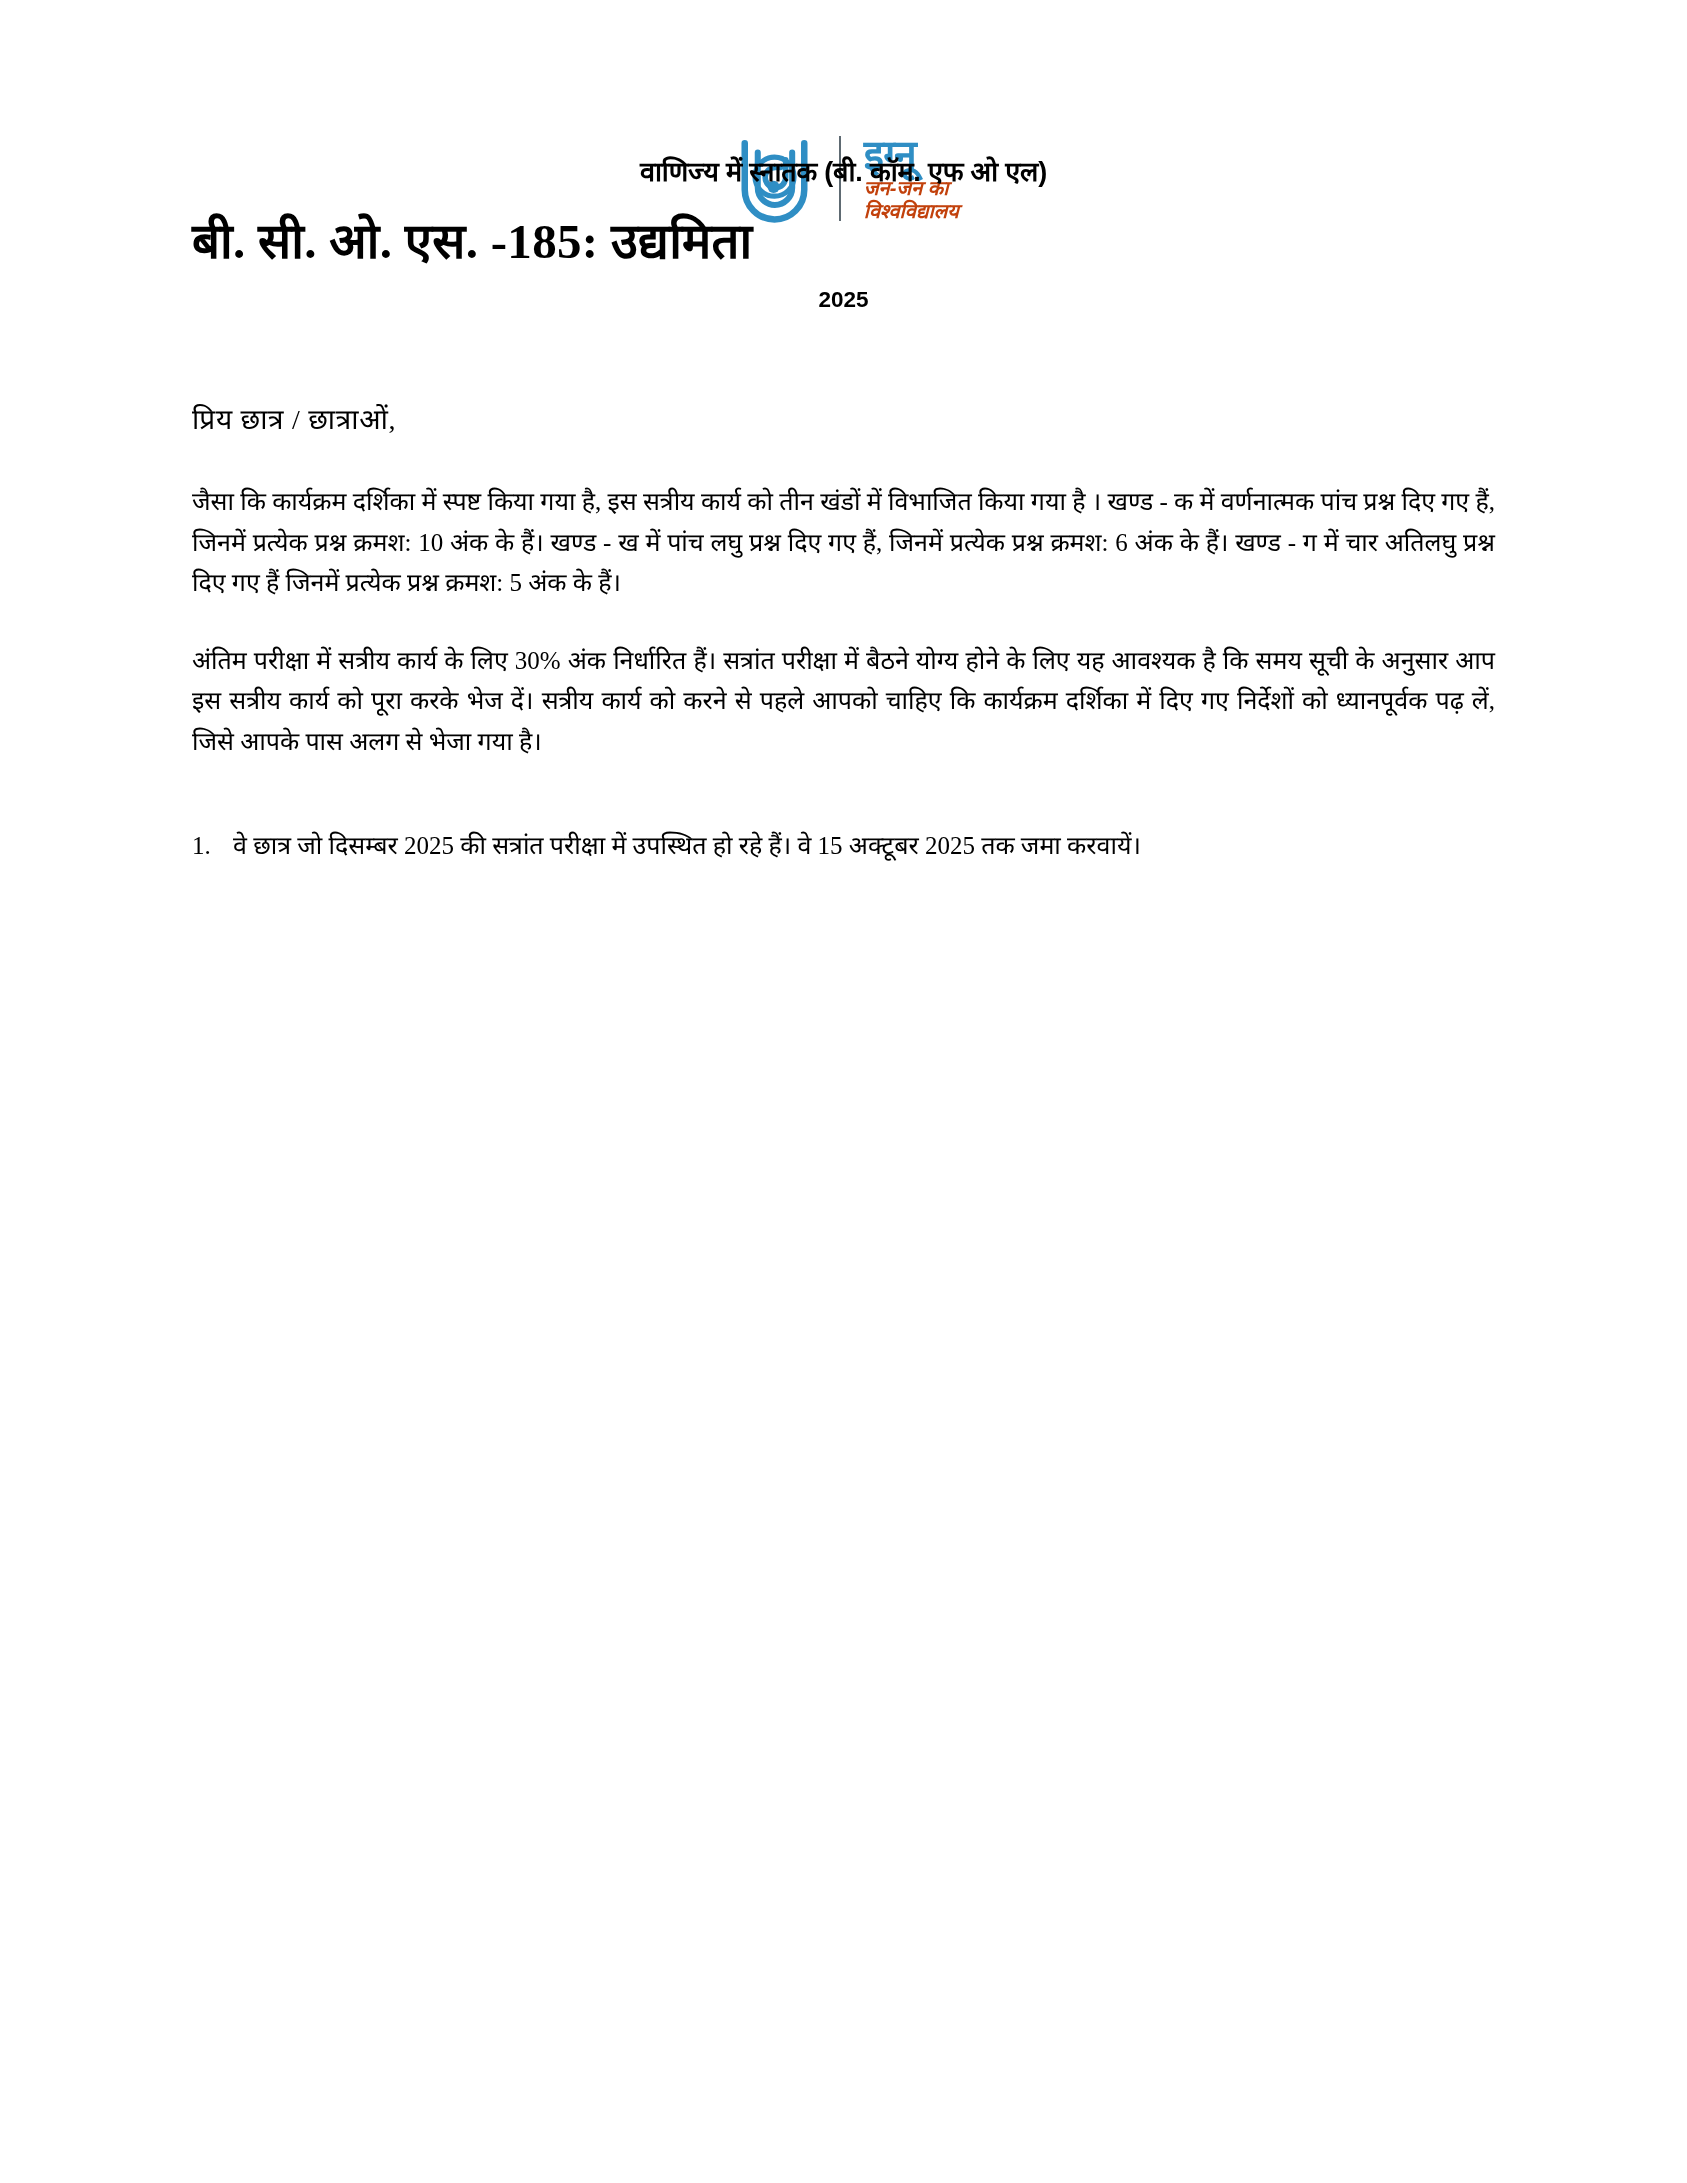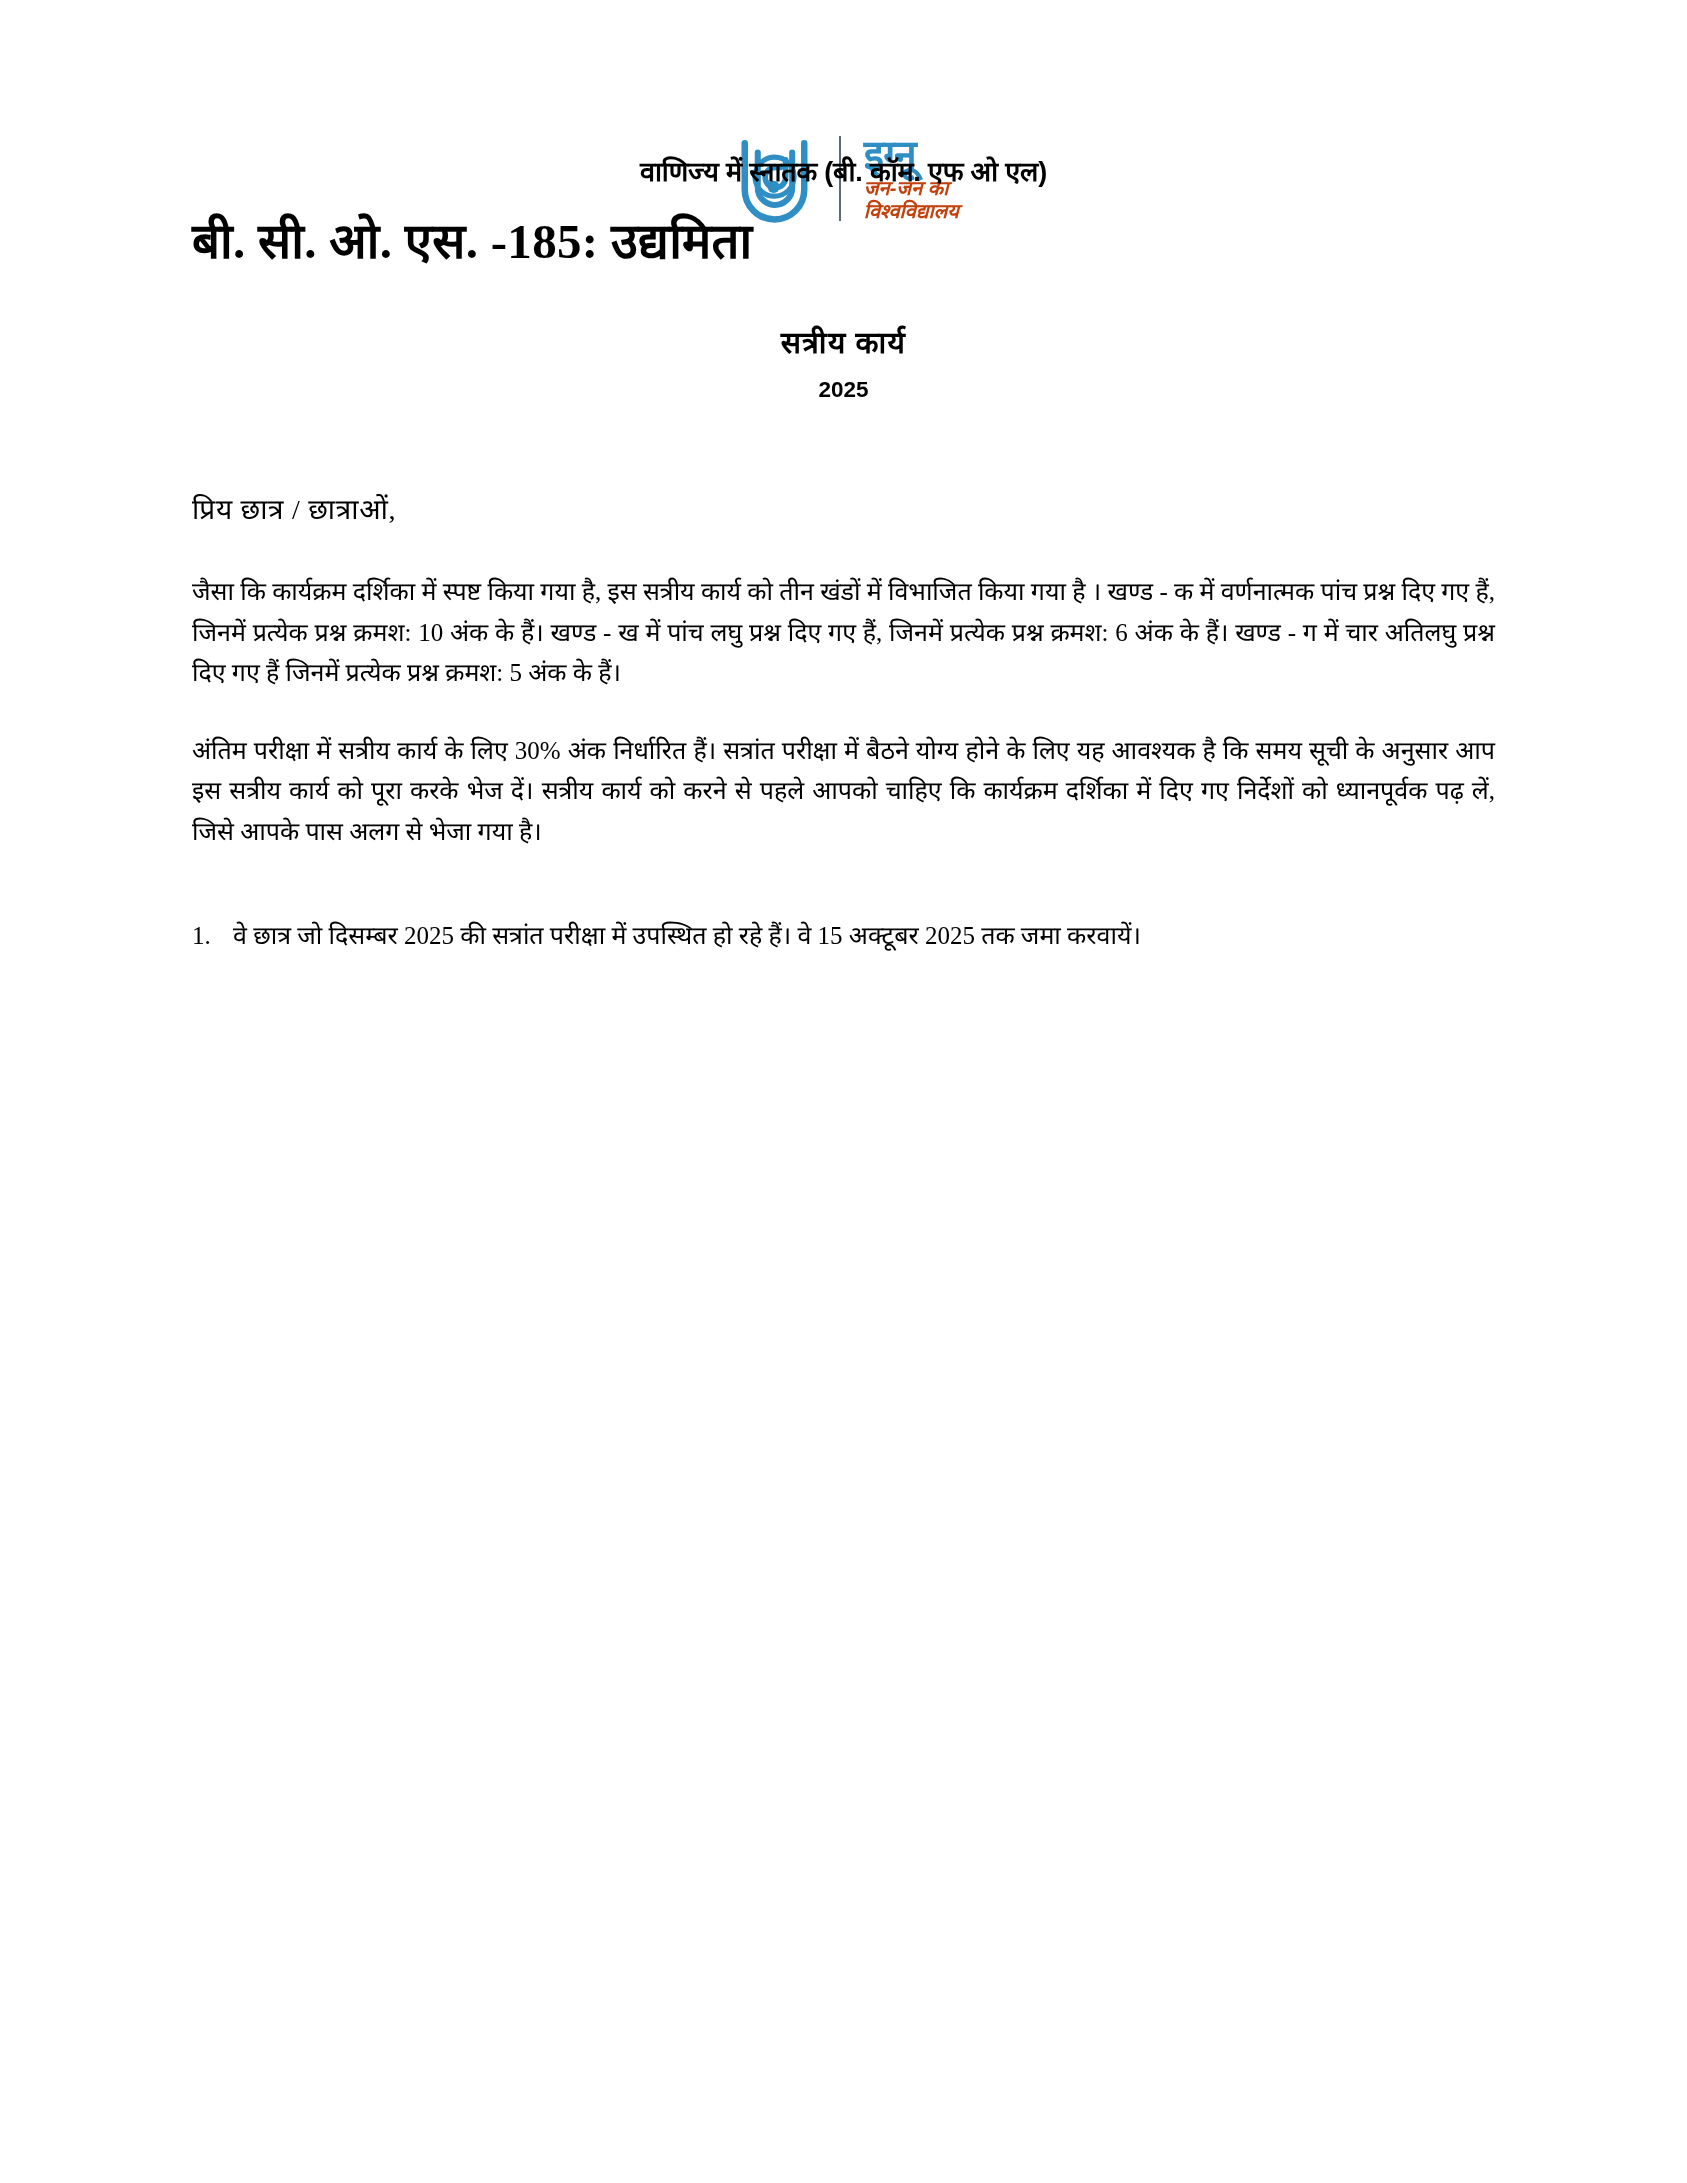--- a/index.html
+++ b/index.html
@@ -166,21 +166,20 @@
       <div class="logo-words">
         <div class="logo-hindi-main">इग्नू</div>
         <div class="logo-tag1">जन-जन का</div>
         <div class="logo-tag2">विश्वविद्यालय</div>
       </div>
     </div>
   </div>
 
   <div class="course-line">वाणिज्य में स्नातक (बी. कॉम. एफ ओ एल)</div>
   <div class="code-title">बी. सी.  ओ. एस. -185: उद्यमिता</div>
-  <div class="assign-label">सत्रीय कार्य</div>
   <div class="assign-year">2025</div>
 
   <div class="body-wrap">
 
     <div class="greeting">प्रिय  छात्र / छात्राओं,</div>
 
     <p class="para">जैसा कि कार्यक्रम दर्शिका में स्पष्ट किया गया है, इस सत्रीय कार्य को तीन खंडों में विभाजित किया गया है । खण्ड - क में वर्णनात्मक पांच प्रश्न दिए गए हैं, जिनमें प्रत्येक प्रश्न क्रमश: 10 अंक के हैं। खण्ड - ख में पांच लघु प्रश्न दिए गए हैं, जिनमें प्रत्येक प्रश्न क्रमश: 6 अंक के हैं। खण्ड - ग में चार अतिलघु प्रश्न दिए गए हैं जिनमें प्रत्येक प्रश्न क्रमश: 5 अंक के हैं।</p>
 
     <p class="para tight">अंतिम परीक्षा में सत्रीय कार्य के लिए 30% अंक निर्धारित हैं। सत्रांत परीक्षा में बैठने योग्य होने के लिए यह आवश्यक है कि समय सूची के अनुसार आप इस सत्रीय कार्य को पूरा करके भेज दें। सत्रीय कार्य को करने से पहले आपको चाहिए कि कार्यक्रम दर्शिका में दिए गए निर्देशों को ध्यानपूर्वक पढ़ लें, जिसे आपके पास अलग से भेजा गया है।</p>
 

